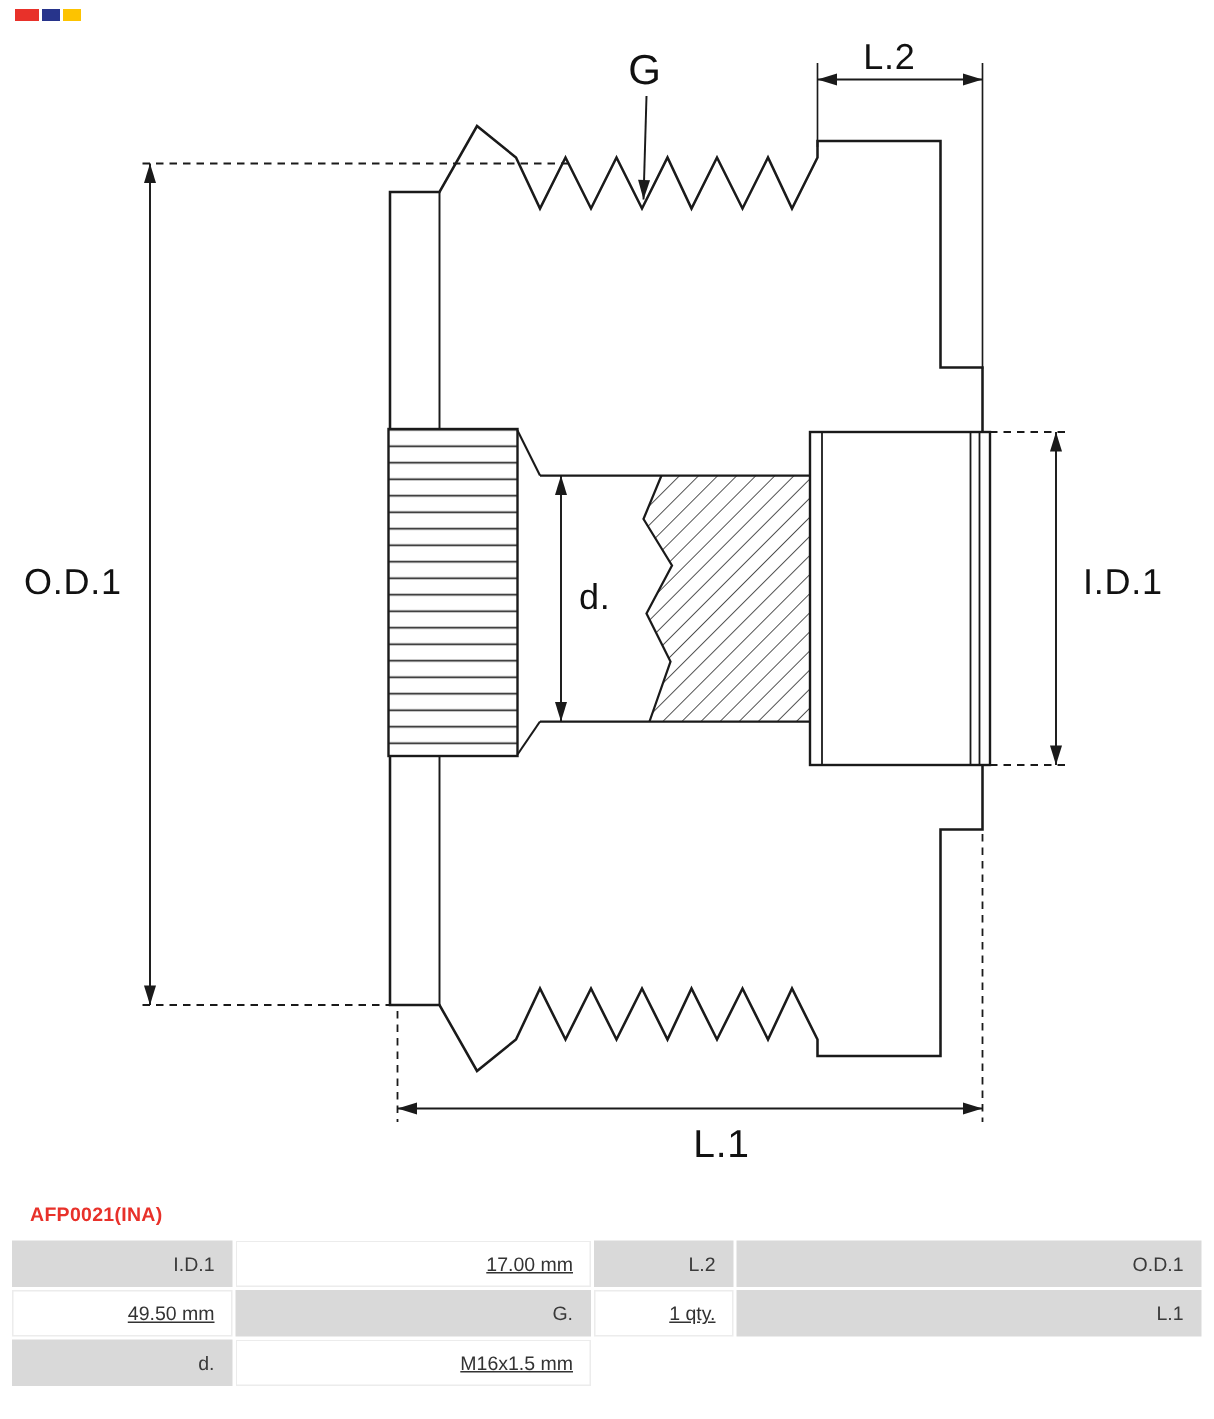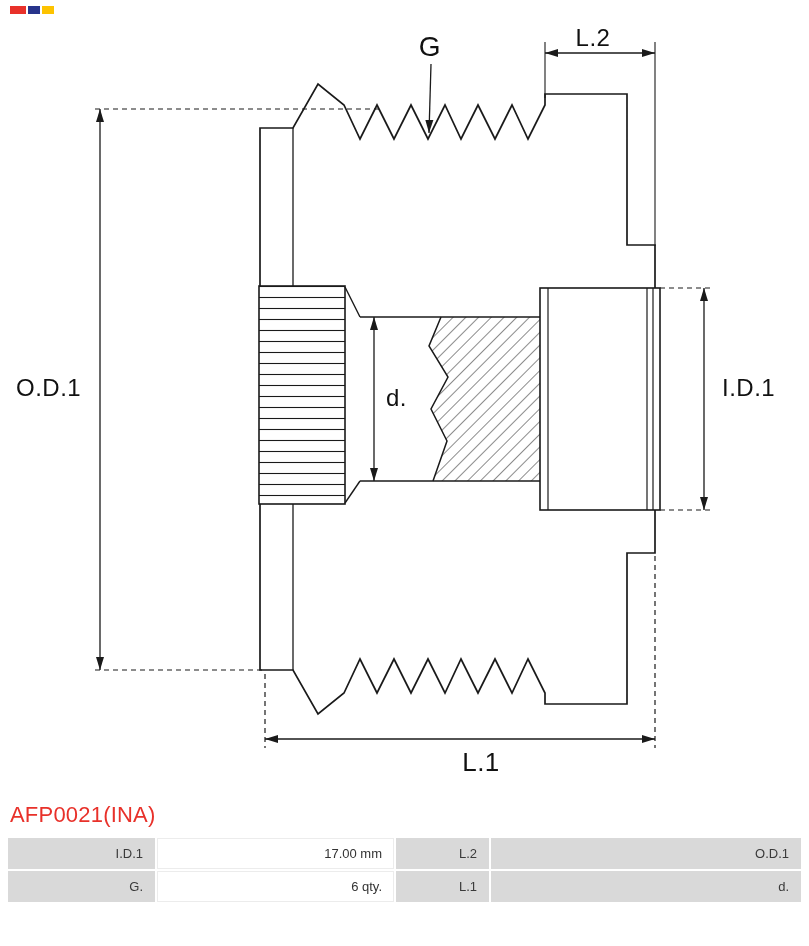--- a/index.html
+++ b/index.html
@@ -35,24 +35,24 @@
     display: block;
     margin-top: 6px;
   }
   svg.drawing text {
     font-family: "Liberation Sans", sans-serif;
     fill: #111;
     letter-spacing: 0.5px;
   }
 
   .part-number {
-    margin: 8px 0 0 10px;
+    margin: 8px 0 0 20px;
     color: #e8312a;
-    font-size: 22px;
-    font-weight: 400;
+    font-size: 13px;
+    font-weight: 700;
     letter-spacing: 0.2px;
   }
 
   .spec-table {
     margin: 10px 8px 0 8px;
     display: grid;
     grid-template-columns: 147px 237px 93px 1fr;
     gap: 2px;
     background: #ffffff;
   }
@@ -66,20 +66,21 @@
     white-space: nowrap;
   }
   .spec-table .label {
     background: #d9d9d9;
     color: #3a3a3a;
   }
   .spec-table .value {
     background: #ffffff;
     color: #333333;
     box-shadow: inset 0 0 0 1px #ececec;
+    text-decoration: underline;
   }
 </style>
 </head>
 <body>
 
 <div class="page">
 
   <div class="brand-logo">
     <div class="seg1"></div>
     <div class="seg2"></div>
@@ -177,20 +178,22 @@
   </svg>
 
   <div class="part-number">AFP0021(INA)</div>
 
   <div class="spec-table">
     <div class="cell label">I.D.1</div>
     <div class="cell value">17.00 mm</div>
     <div class="cell label">L.2</div>
 
     <div class="cell label">O.D.1</div>
+    <div class="cell value">49.50 mm</div>
     <div class="cell label">G.</div>
-    <div class="cell value">6 qty.</div>
+    <div class="cell value">1 qty.</div>
 
     <div class="cell label">L.1</div>
     <div class="cell label">d.</div>
+    <div class="cell value">M16x1.5 mm</div>
   </div>
 
 </div>
 
 </body></html>

